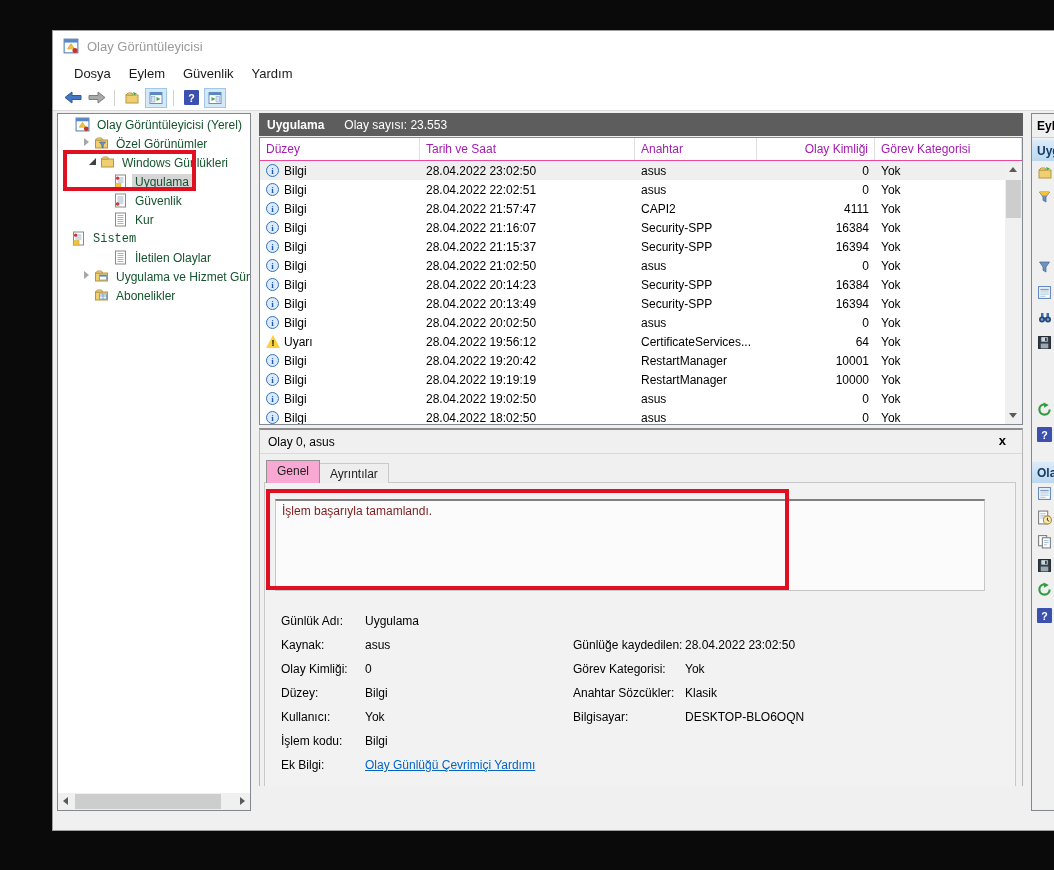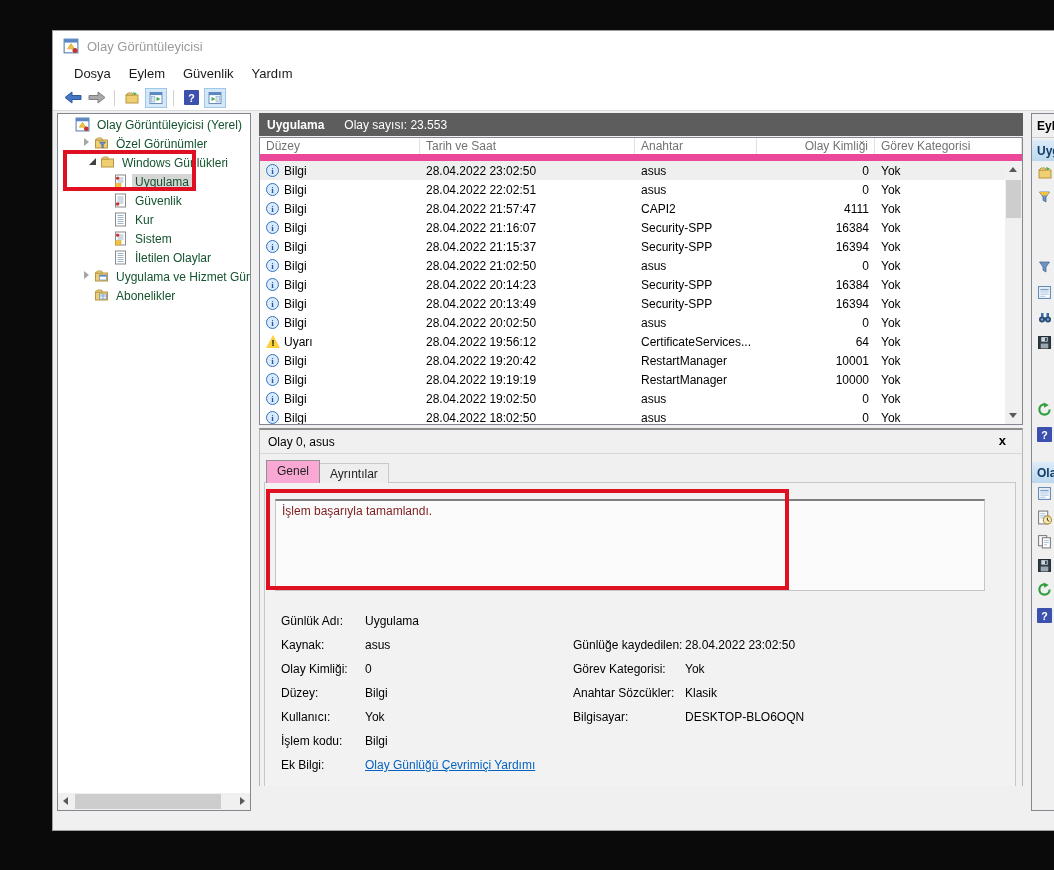--- a/index.html
+++ b/index.html
@@ -52,21 +52,21 @@
 
   
   .center { position:absolute; left:206px; top:82px; width:764px; height:694px; }
   .listheaderbar { position:absolute; left:0; top:0; width:100%; height:23px; background:#5d5d5d;
     color:#fff; display:flex; align-items:center; padding-left:8px; font-size:12px; }
   .listheaderbar .t1 { font-weight:bold; }
   .listheaderbar .t2 { margin-left:20px; }
 
   .tablewrap { position:absolute; left:0; top:24px; width:764px; height:288px; background:#fff;
     border:1px solid #828790; overflow:hidden; }
-  .thead { display:flex; height:23px; border-bottom:7px solid #ec4899; color:#737373; font-size:12px; }
+  .thead { display:flex; height:23px; border-bottom:1px solid #ec4899; color:#a21caf; font-size:12px; }
   .th { display:flex; align-items:center; padding:0 6px; border-right:1px solid #e0e0e0; }
   .trows { position:absolute; left:0; top:23px; right:17px; bottom:0; overflow:hidden; }
   .trow { display:flex; height:19px; font-size:12px; color:#000; align-items:center; }
   .trow.selected { background:#efefef; }
   .td { padding:0 6px; overflow:hidden; white-space:nowrap; display:flex; align-items:center; height:19px; }
   .c-level { width:160px; } .c-date { width:215px; } .c-src { width:122px; }
   .c-id { width:118px; justify-content:flex-end; } .c-cat { flex:1; }
   .th.c-id { justify-content:flex-end; }
   .icon-info { width:13px; height:13px; border-radius:50%; background:#dceafd; border:1px solid #2f74c0;
     color:#2059a8; font-size:9px; font-weight:bold; font-family:"Liberation Serif",serif;
@@ -253,21 +253,21 @@
           <div class="tree-row" style="padding-left: 42px;">
             <span class="exp "></span>
             <span class="ticon">
               <svg width="14" height="15" viewBox="0 0 14 15">
                 <rect x="2.5" y="1" width="10" height="13" fill="#fff" stroke="#8a8a8a"></rect>
                 <path d="M4.5 3.5h6M4.5 5.5h6M4.5 7.5h6M4.5 9.5h6M4.5 11.5h6" stroke="#9db4c9" stroke-width="1"></path>
               </svg>
             </span>
             <span class="lbl">Kur</span>
           </div>
-          <div class="tree-row" style="padding-left: 42px;">
+          <div class="tree-row" style=" font-family: Liberation Mono, monospace;">
             <span class="exp "></span>
             <span class="ticon">
               <svg width="14" height="15" viewBox="0 0 14 15">
                 <rect x="2.5" y="1" width="10" height="13" fill="#fff" stroke="#8a8a8a"></rect>
                 <path d="M4.5 4h6M4.5 6h6M4.5 8h6" stroke="#9db4c9" stroke-width="1"></path>
                 <rect x="2.5" y="9.5" width="5.5" height="4.5" fill="#f4c33c" stroke="#caa12f" stroke-width="0.5"></rect>
                 <circle cx="4.6" cy="4.2" r="1.6" fill="#cc3333"></circle>
               </svg>
             </span>
             <span class="lbl">Sistem</span>

